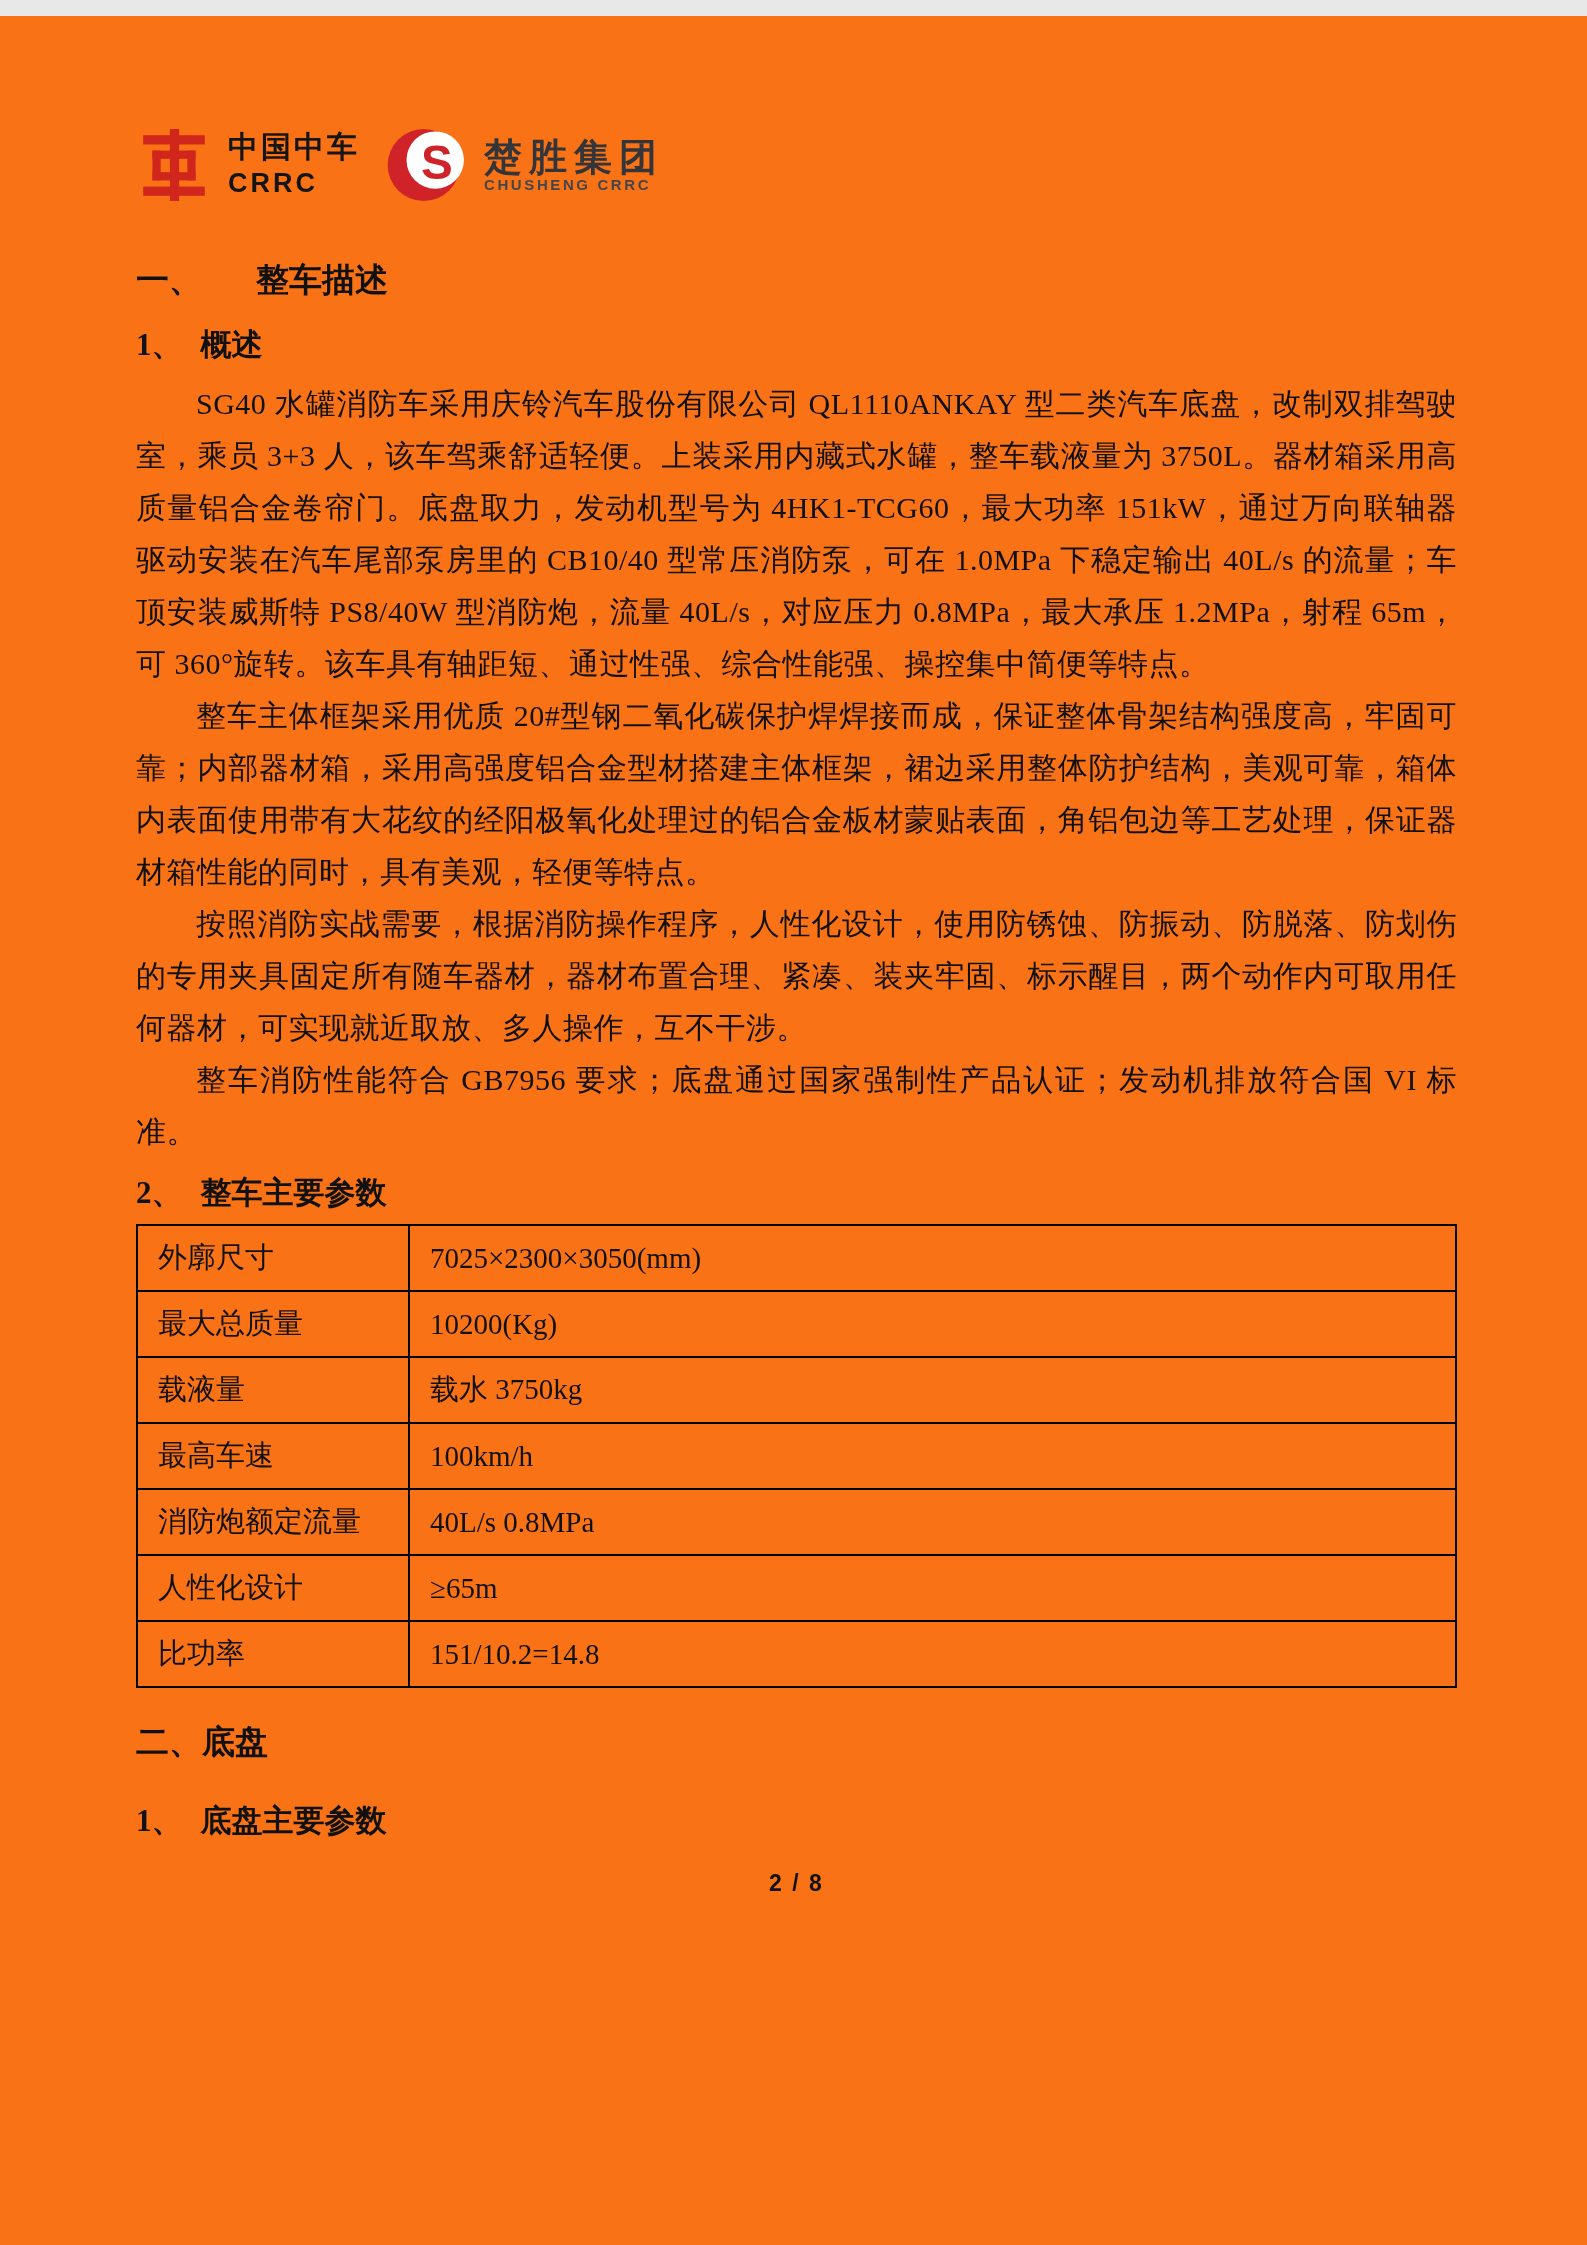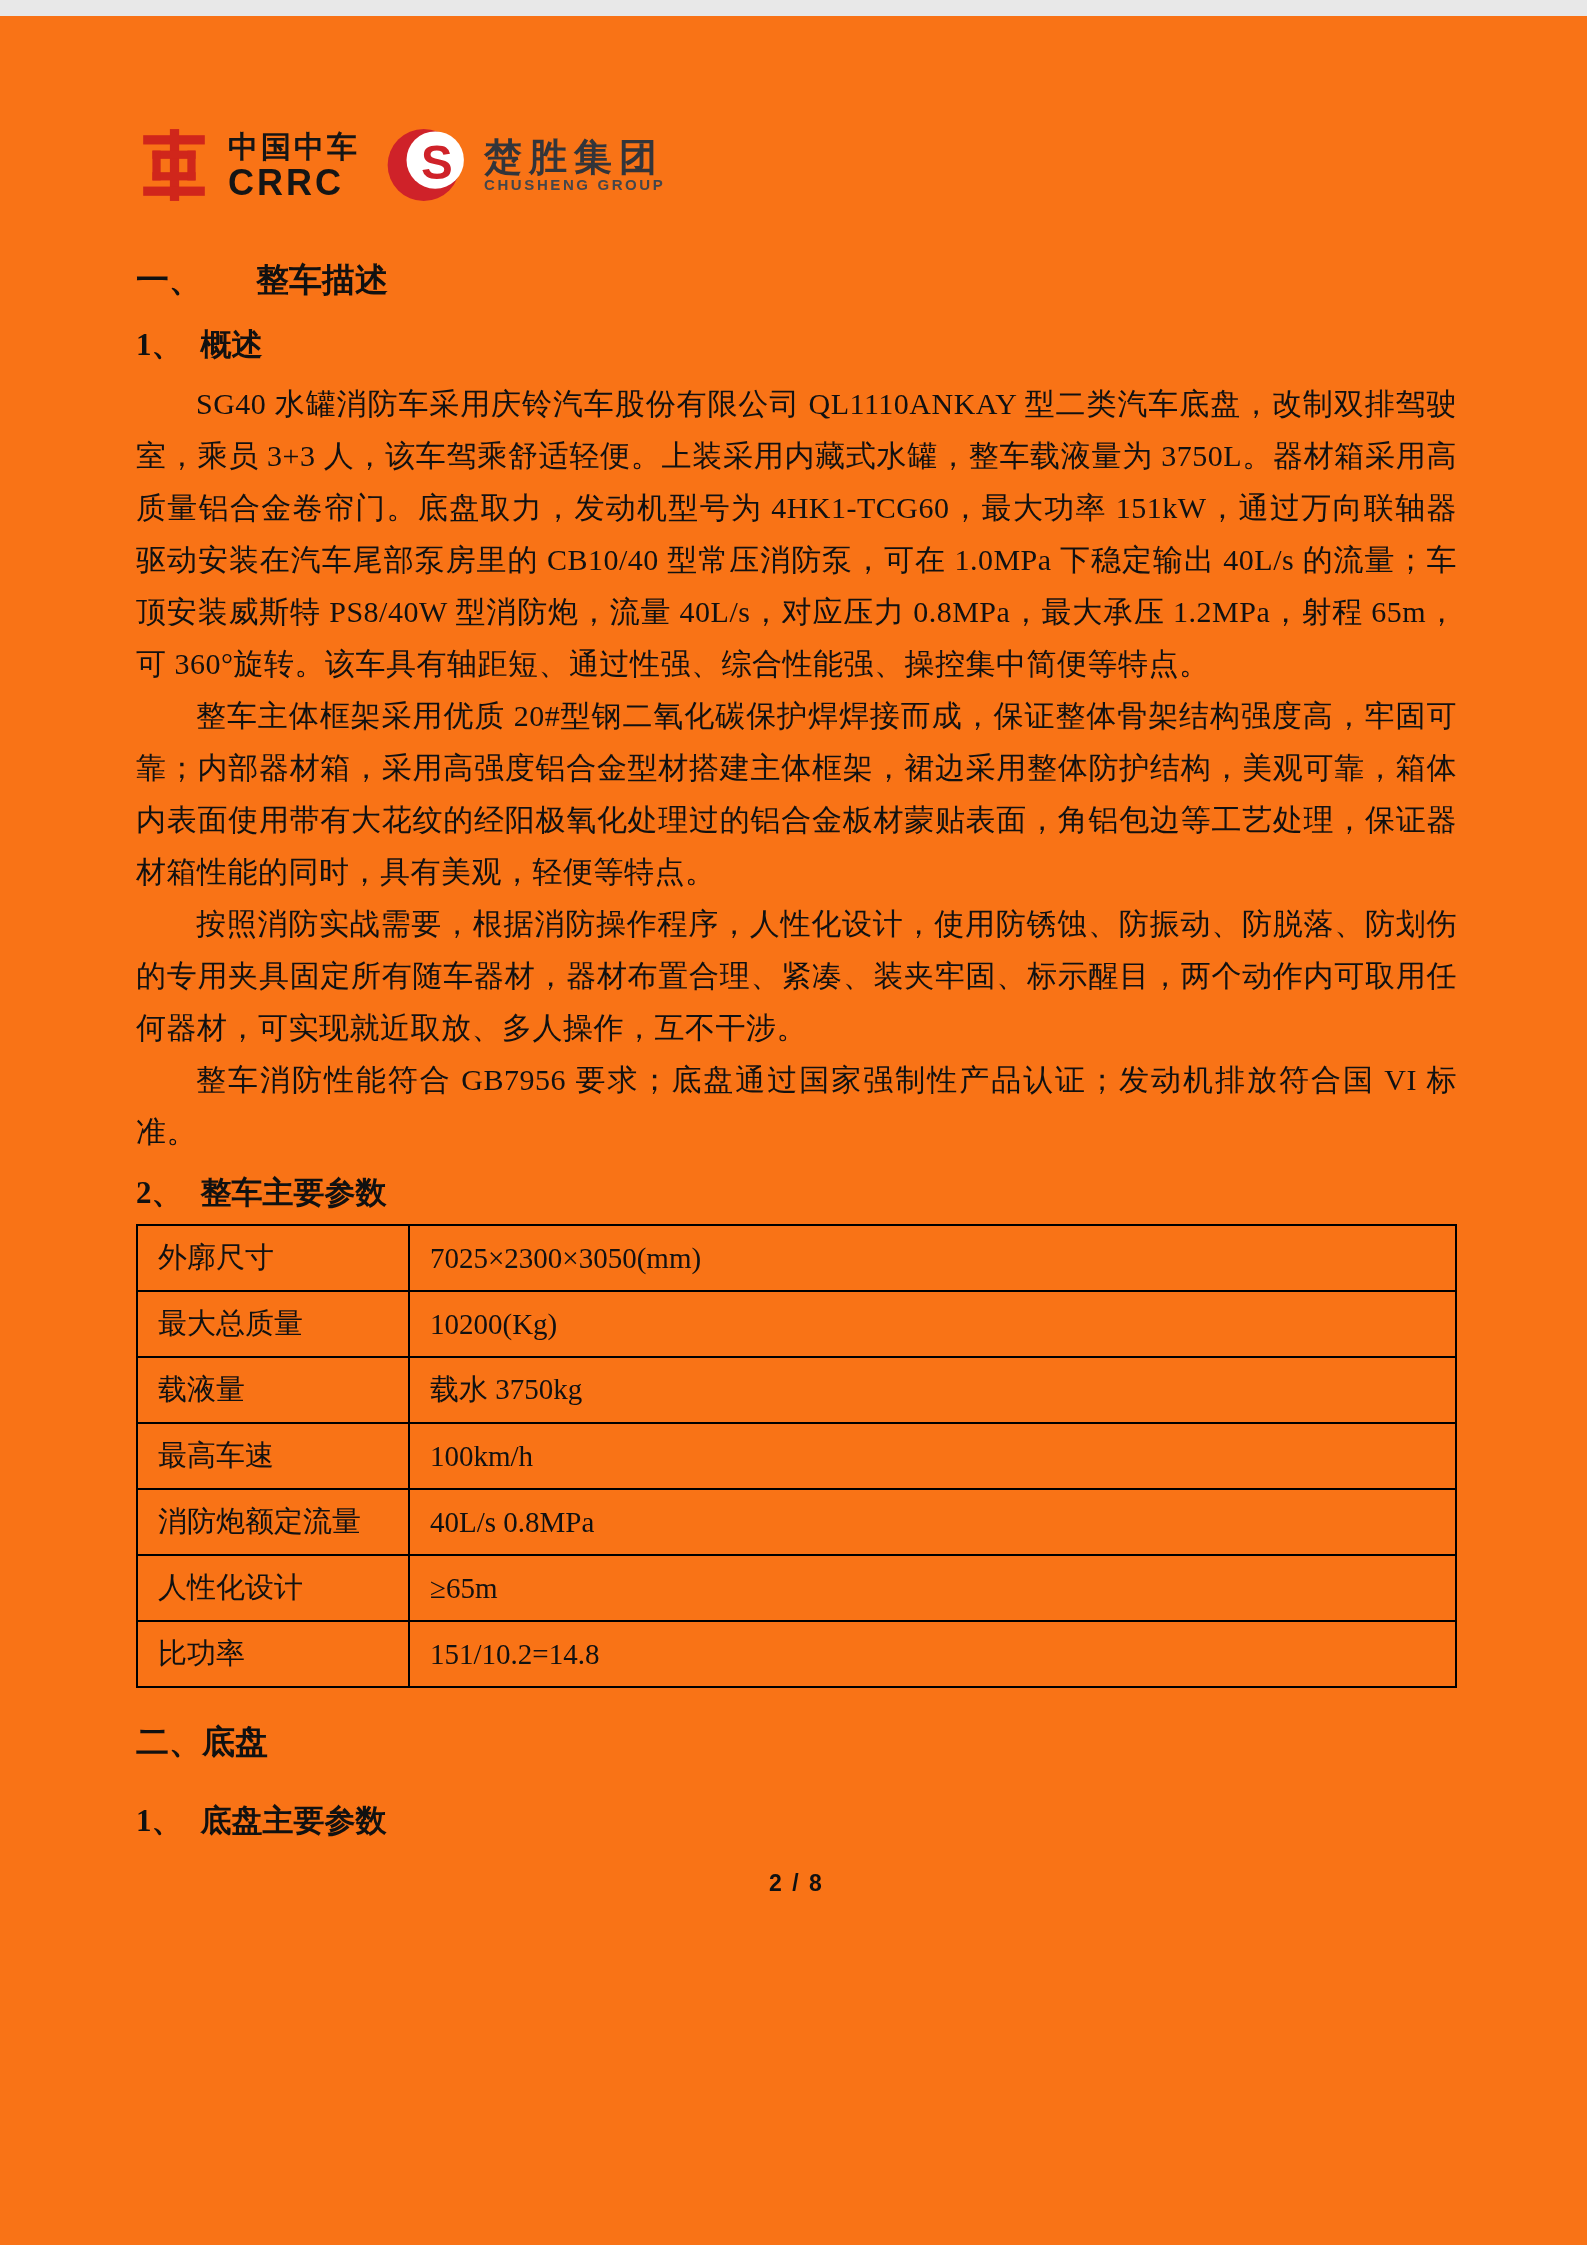--- a/index.html
+++ b/index.html
@@ -22,21 +22,21 @@
     gap:26px;
   }
   .logo-group{display:flex;align-items:center;gap:16px;}
   .logo-text{display:flex;flex-direction:column;justify-content:center;}
   .crrc-cn{
     font-family:"Liberation Sans","DejaVu Sans",sans-serif;
     font-weight:900;font-size:30px;line-height:32px;letter-spacing:3px;color:#151515;
   }
   .crrc-en{
     font-family:"Liberation Sans","DejaVu Sans",sans-serif;
-    font-weight:900;font-size:36px;line-height:40px;letter-spacing:3px;color:#151515;
+    font-weight:900;font-size:27px;line-height:40px;letter-spacing:3px;color:#151515;
   }
   .cs-cn{
     font-family:"Liberation Sans","DejaVu Sans",sans-serif;
     font-weight:900;font-size:38px;line-height:36px;letter-spacing:7px;color:#33353a;
   }
   .cs-en{
     font-family:"Liberation Sans","DejaVu Sans",sans-serif;
     font-weight:700;font-size:15px;line-height:20px;letter-spacing:2.6px;color:#44464b;
   }
   
@@ -121,21 +121,21 @@
     <div class="logo-group">
       <span>
         <svg width="82" height="82" viewBox="0 0 100 100" aria-hidden="true">
           <circle cx="46" cy="50" r="44" fill="#cf2229"></circle>
           <circle cx="60" cy="44" r="35" fill="#ffffff"></circle>
           <text x="62" y="67" text-anchor="middle" font-family="Liberation Sans, DejaVu Sans, sans-serif" font-size="58" font-weight="900" fill="#cf2229">S</text>
         </svg>
       </span>
       <span class="logo-text">
         <span class="cs-cn">楚胜集团</span>
-        <span class="cs-en">CHUSHENG GROUP</span>
+        <span class="cs-en">CHUSHENG CRRC</span>
       </span>
     </div>
   </div>
 
   <div class="h-main">
     <span class="num">一、</span>
     <span>整车描述</span>
   </div>
 
   <div class="h-sub">

